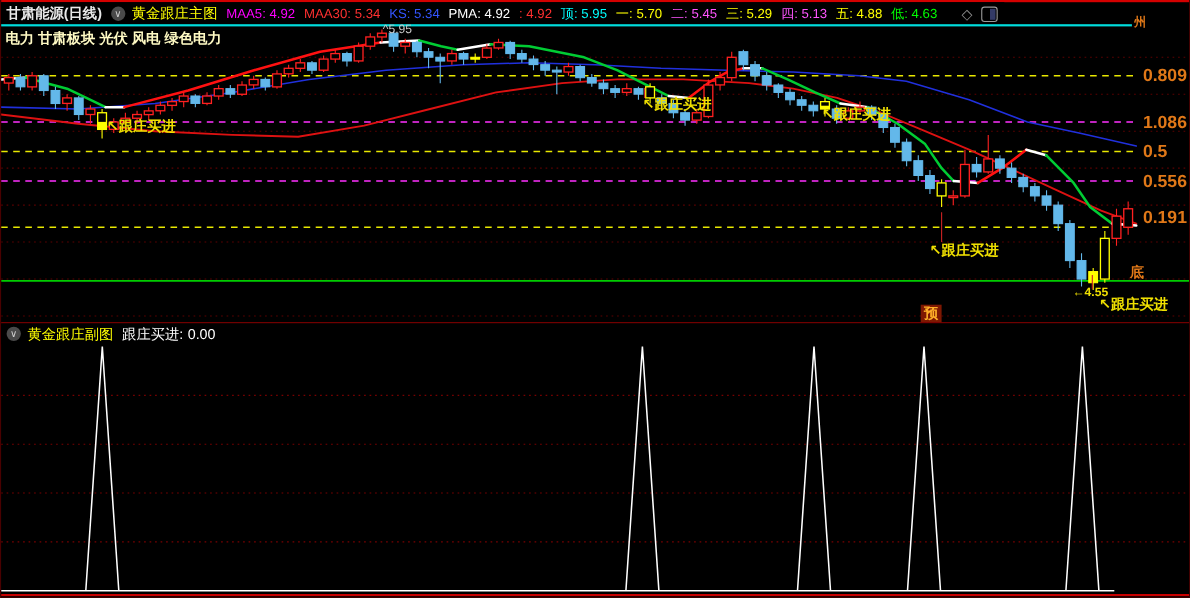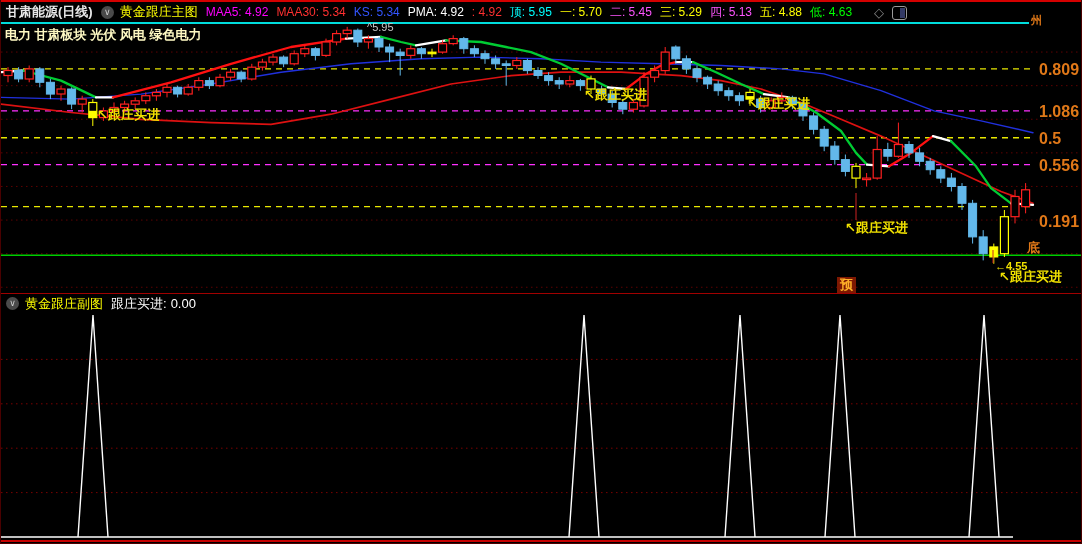--- a/index.html
+++ b/index.html
@@ -303,28 +303,28 @@
 
 <div class="tags">
   <div class="l1">电力 甘肃板块 光伏 风电 绿色电力</div>
 </div>
 
 <div id="overlay">
     <div class="fiblab" style="left: 1038px; top: 60.856px;">0.809</div>
     <div class="fiblab" style="left: 1038px; top: 102.856px;">1.086</div>
     <div class="fiblab" style="left: 1038px; top: 129.736px;">0.5</div>
     <div class="fiblab" style="left: 1038px; top: 156.616px;">0.556</div>
-    <div class="fiblab" style="left: 1038px; top: 213px;">0.191</div>
+    <div class="fiblab" style="left: 1038px; top: 190px;">0.191</div>
     <div class="anno" style="left: 96px; top: 106px;">↖跟庄买进</div>
     <div class="anno" style="left: 583px; top: 86px;">↖跟庄买进</div>
     <div class="anno" style="left: 746px; top: 95px;">↖跟庄买进</div>
     <div class="anno" style="left: 844px; top: 219px;">↖跟庄买进</div>
     <div class="anno" style="left: 998px; top: 268px;">↖跟庄买进</div>
-    <div class="peak" style="left: 347px; top: 21px; margin-left: 19px;">^5.95</div>
-    <div class="lowlab" style="left: 994px; top: 260px;">←4.55</div>
+    <div class="peak" style="left: 347px; top: 21px;">^5.95</div>
+    <div class="lowlab" style="left: 974px; top: 260px;">←4.55</div>
     <div class="bottomlab" style="left: 1026px; top: 239px;">底</div>
     <div class="badge" style="left: 836px; top: 277px;">预</div>
   </div>
 
 <div class="sep1"></div>
 
 <div class="subbar">
   <span class="chev">∨</span>
   <span class="subind">黄金跟庄副图</span>
   <span class="subsig">跟庄买进:</span>

